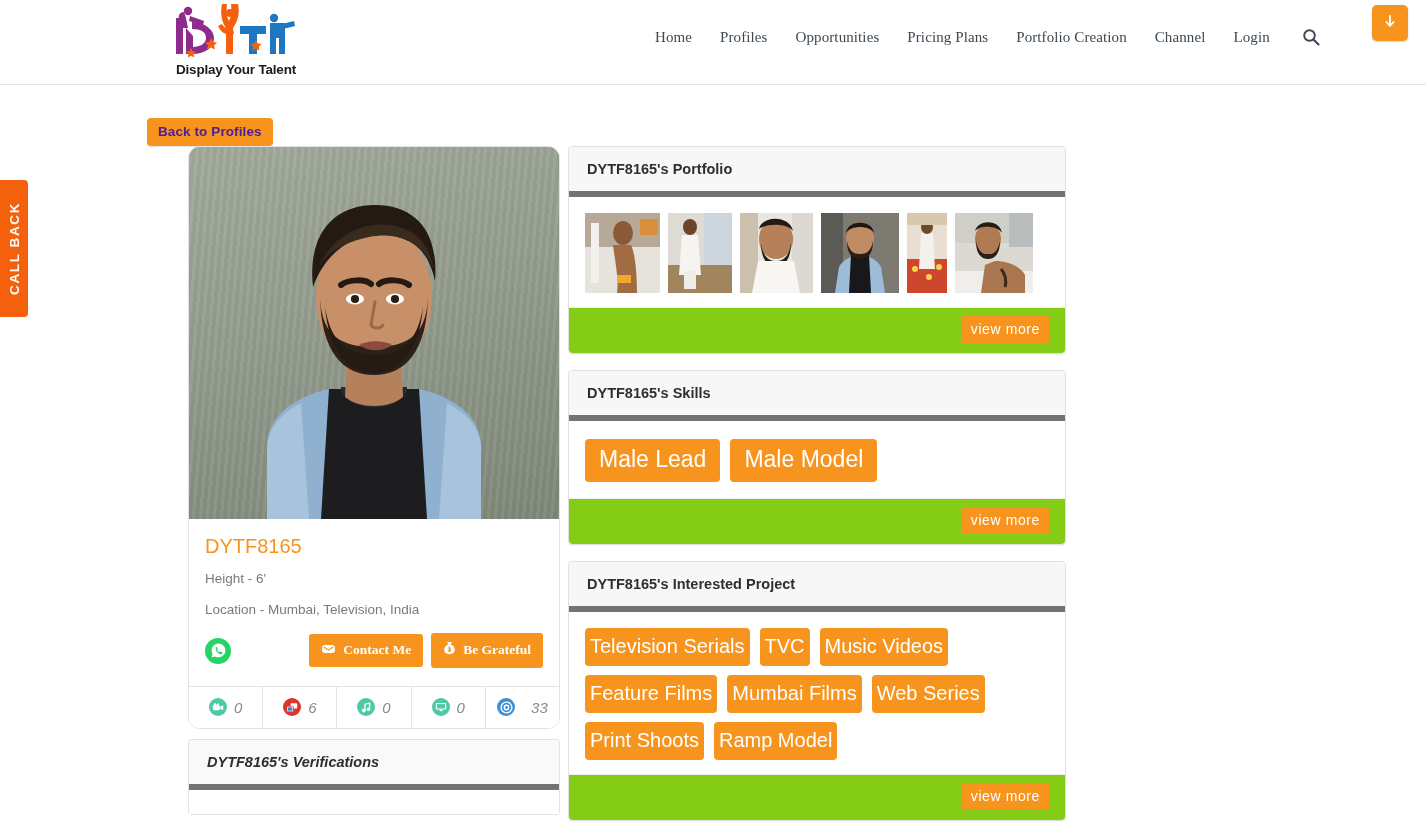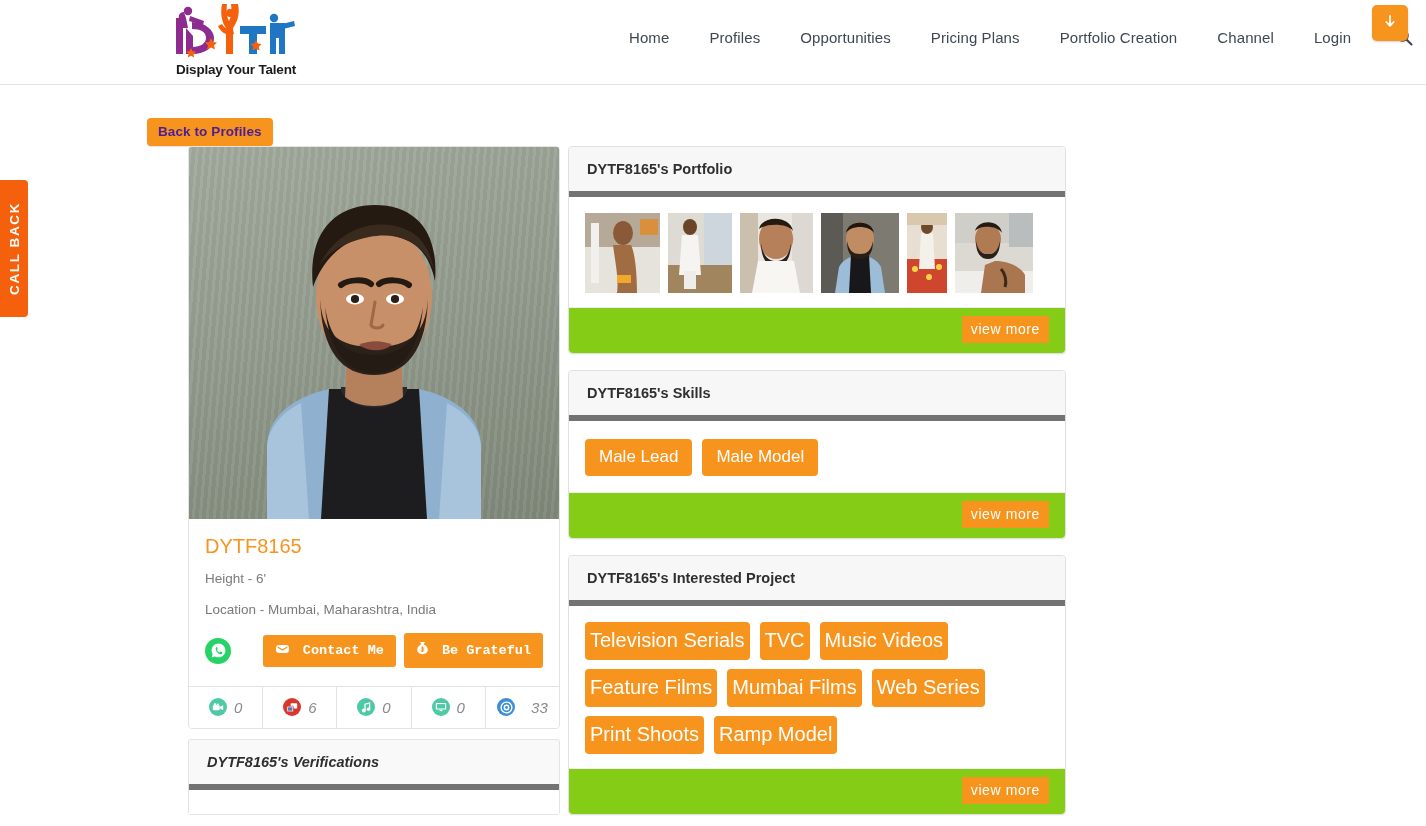--- a/index.html
+++ b/index.html
@@ -19,22 +19,22 @@
   .logo-wrap {
     position: absolute; left: 170px; top: 4px; width: 130px; height: 78px;
   }
   .logo-mark { position: relative; width: 130px; height: 58px; }
   .logo-tag {
     position: absolute; top: 58px; left: 2px; width: 128px;
     text-align: center; font-size: 13.5px; font-weight: bold; color: #1b1b1b;
     letter-spacing: -0.2px;
   }
   .nav {
-    position: absolute; left: 615px; top: 28px;
-    display: flex; align-items: center; gap: 12px;
+    position: absolute; left: 641px; top: 28px;
+    display: flex; align-items: center; gap: 0px; font-family: Liberation Serif, serif;
   }
   .nav a {
     color: #3d4852; font-size: 15px; text-decoration: none;
     padding: 0 14px; white-space: nowrap; letter-spacing: .1px;
   }
   .search-icon {
     margin-left: 18px; width: 18px; height: 18px; display: block; cursor: pointer;
   }
   .dl-btn {
     position: absolute; right: 18px; top: 5px;
@@ -66,21 +66,21 @@
     font-size: 13.5px; font-weight: bold; cursor: pointer;
     font-family: "Liberation Sans", sans-serif;
     letter-spacing: .1px;
     box-shadow: 0 1px 1px rgba(0,0,0,.12);
   }
 
   
   .left-col { position: absolute; left: 188px; top: 146px; width: 372px; }
 
   .profile-card {
-    background: #fff; border: 1px solid #e3e3e3; border-radius: 4px;
+    background: #fff; border: 1px solid #e3e3e3; border-radius: 12px;
     overflow: hidden;
   }
   .photo {
     width: 370px; height: 372px; display: block;
     background: linear-gradient(160deg,#9aa396 0%,#8e9788 40%,#7d8678 100%);
     position: relative; overflow: hidden;
   }
   .photo .wall {
     position: absolute; inset: 0;
     background:
@@ -96,22 +96,22 @@
   .wa-btn {
     width: 26px; height: 26px; border-radius: 50%;
     background: #25d366; display: flex; align-items: center; justify-content: center;
     cursor: pointer; flex: none;
   }
   .act-spacer { flex: 1 1 auto; }
   .act-btn {
     background: #f7941e; color: #fff; border: none; border-radius: 3px;
     font-size: 13.5px; font-weight: bold; cursor: pointer;
     padding: 8px 12px 9px; margin-left: 8px;
-    display: inline-flex; align-items: center; gap: 13px;
-    font-family: Liberation Mono, monospace;
+    display: inline-flex; align-items: center; gap: 7px;
+    font-family: Liberation Serif, serif;
   }
 
   .stats-bar {
     display: flex; border-top: 1px solid #e3e3e3;
     background: #fff; border-radius: 0 0 4px 4px;
   }
   .stat {
     flex: 1 1 0; display: flex; align-items: center; justify-content: center;
     gap: 7px; padding: 11px 0 12px; border-right: 1px solid #e3e3e3;
   }
@@ -151,21 +151,21 @@
   .thumbs { display: flex; gap: 8px; align-items: flex-start; }
   .thumb { height: 80px; display: block; background: #d8d3cc; overflow: hidden; position: relative; }
 
   .tags { display: flex; flex-wrap: wrap; gap: 9px 10px; }
   .tag {
     background: #f7941e; color: #fff; border-radius: 4px;
     padding: 8px 5px 10px; font-size: 20px; cursor: pointer;
     line-height: 1; white-space: nowrap;
   }
   .skills-body { padding: 18px 16px 16px; }
-  .skills-body .tag { font-size: 17px; padding: 9px 14px 11px; }
+  .skills-body .tag { font-size: 23px; padding: 9px 14px 11px; }
 
   .nets-card { margin-bottom: 0; }
 </style>
 </head>
 <body>
 
 <div class="header">
 
   <div class="logo-wrap">
     <div class="logo-mark">
@@ -262,21 +262,21 @@
 
         <path d="M186 155 L182 178 C184 182 192 182 194 178" stroke="#9d6a45" stroke-width="3" fill="none" stroke-linecap="round"></path>
 
         <path d="M170 198 C180 193 194 193 203 198 C194 205 180 205 170 198 Z" fill="#8a4b3c"></path>
       </svg>
     </div>
 
     <div class="profile-info">
       <div class="p-name">DYTF8165</div>
       <div class="p-line">Height - 6'</div>
-      <div class="p-line">Location - Mumbai, Maharashtra, India</div>
+      <div class="p-line">Location - Mumbai, Television, India</div>
       <div class="p-actions">
         <span class="wa-btn">
           <svg width="17" height="17" viewBox="0 0 17 17">
             <path d="M8.5 1.6 C4.7 1.6 1.6 4.7 1.6 8.5 c0 1.3 .4 2.6 1 3.6 L1.6 15.4 l3.4-1 c1 .6 2.2 .9 3.5 .9 3.8 0 6.9-3.1 6.9-6.9 S12.3 1.6 8.5 1.6 Z" fill="#fff"></path>
             <path d="M6.2 5 c.2-.1 .5-.1 .7 .3 l.7 1.4 c.1 .3 0 .5-.2 .7 l-.4 .4 c-.1 .2-.1 .4 0 .5 .5 .9 1.3 1.6 2.2 2 .2 .1 .4 .1 .5-.1 l.4-.5 c.2-.2 .4-.2 .6-.1 l1.4 .7 c.3 .2 .4 .4 .3 .7 -.2 .8-1 1.3-1.9 1.2 -2.3-.3-4.4-2.4-4.7-4.7 C5.6 6 6 5.2 6.2 5 Z" fill="#25d366"></path>
           </svg>
         </span>
         <span class="act-spacer"></span>
         <button class="act-btn">
           <span>

